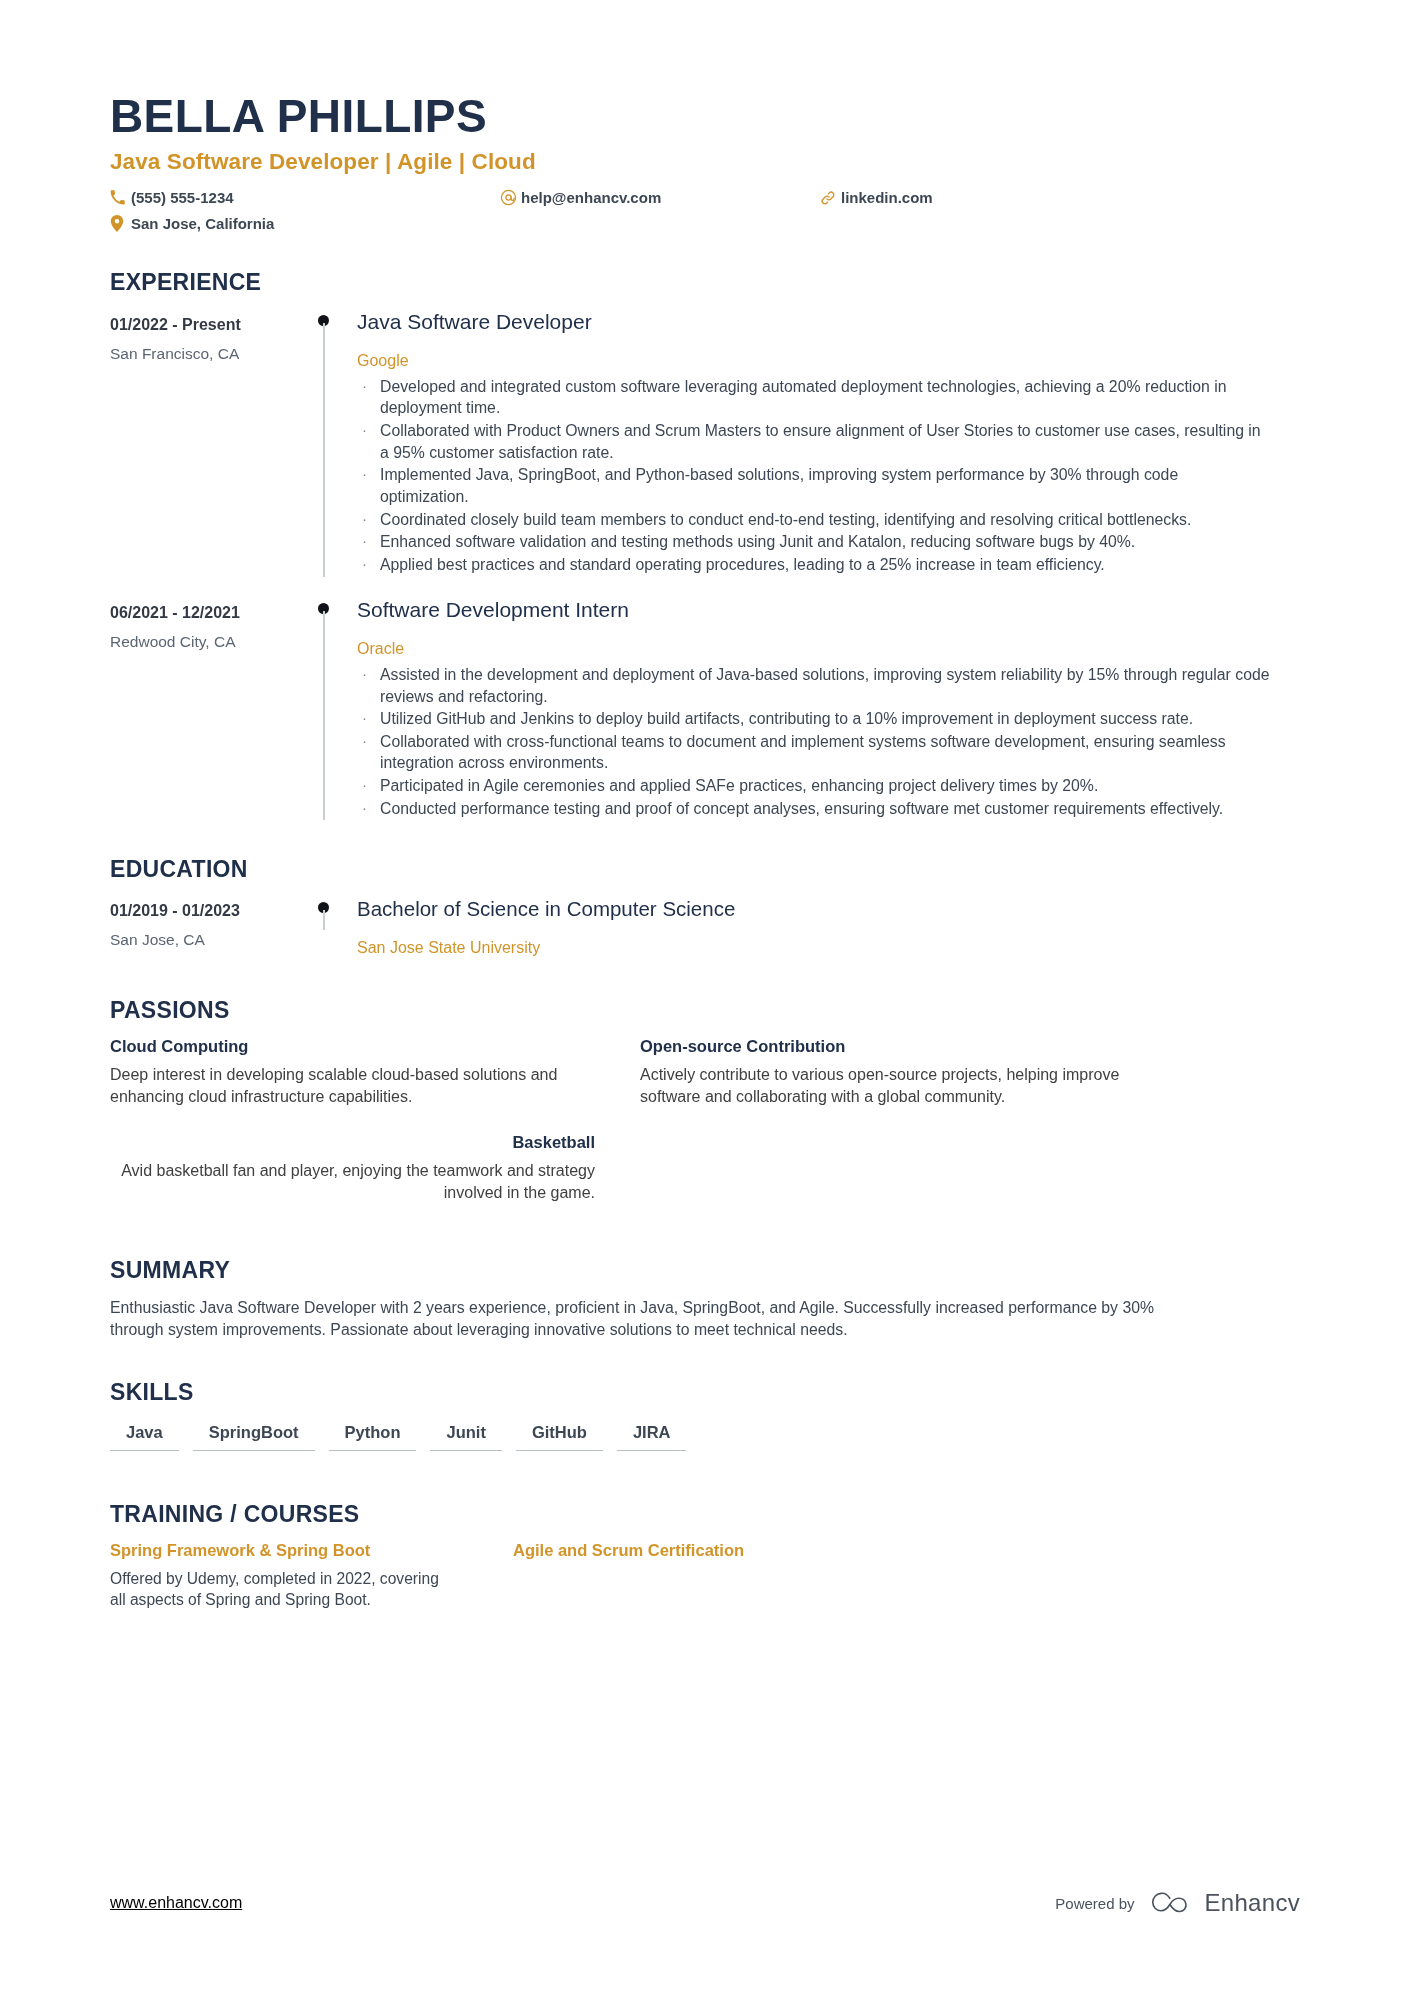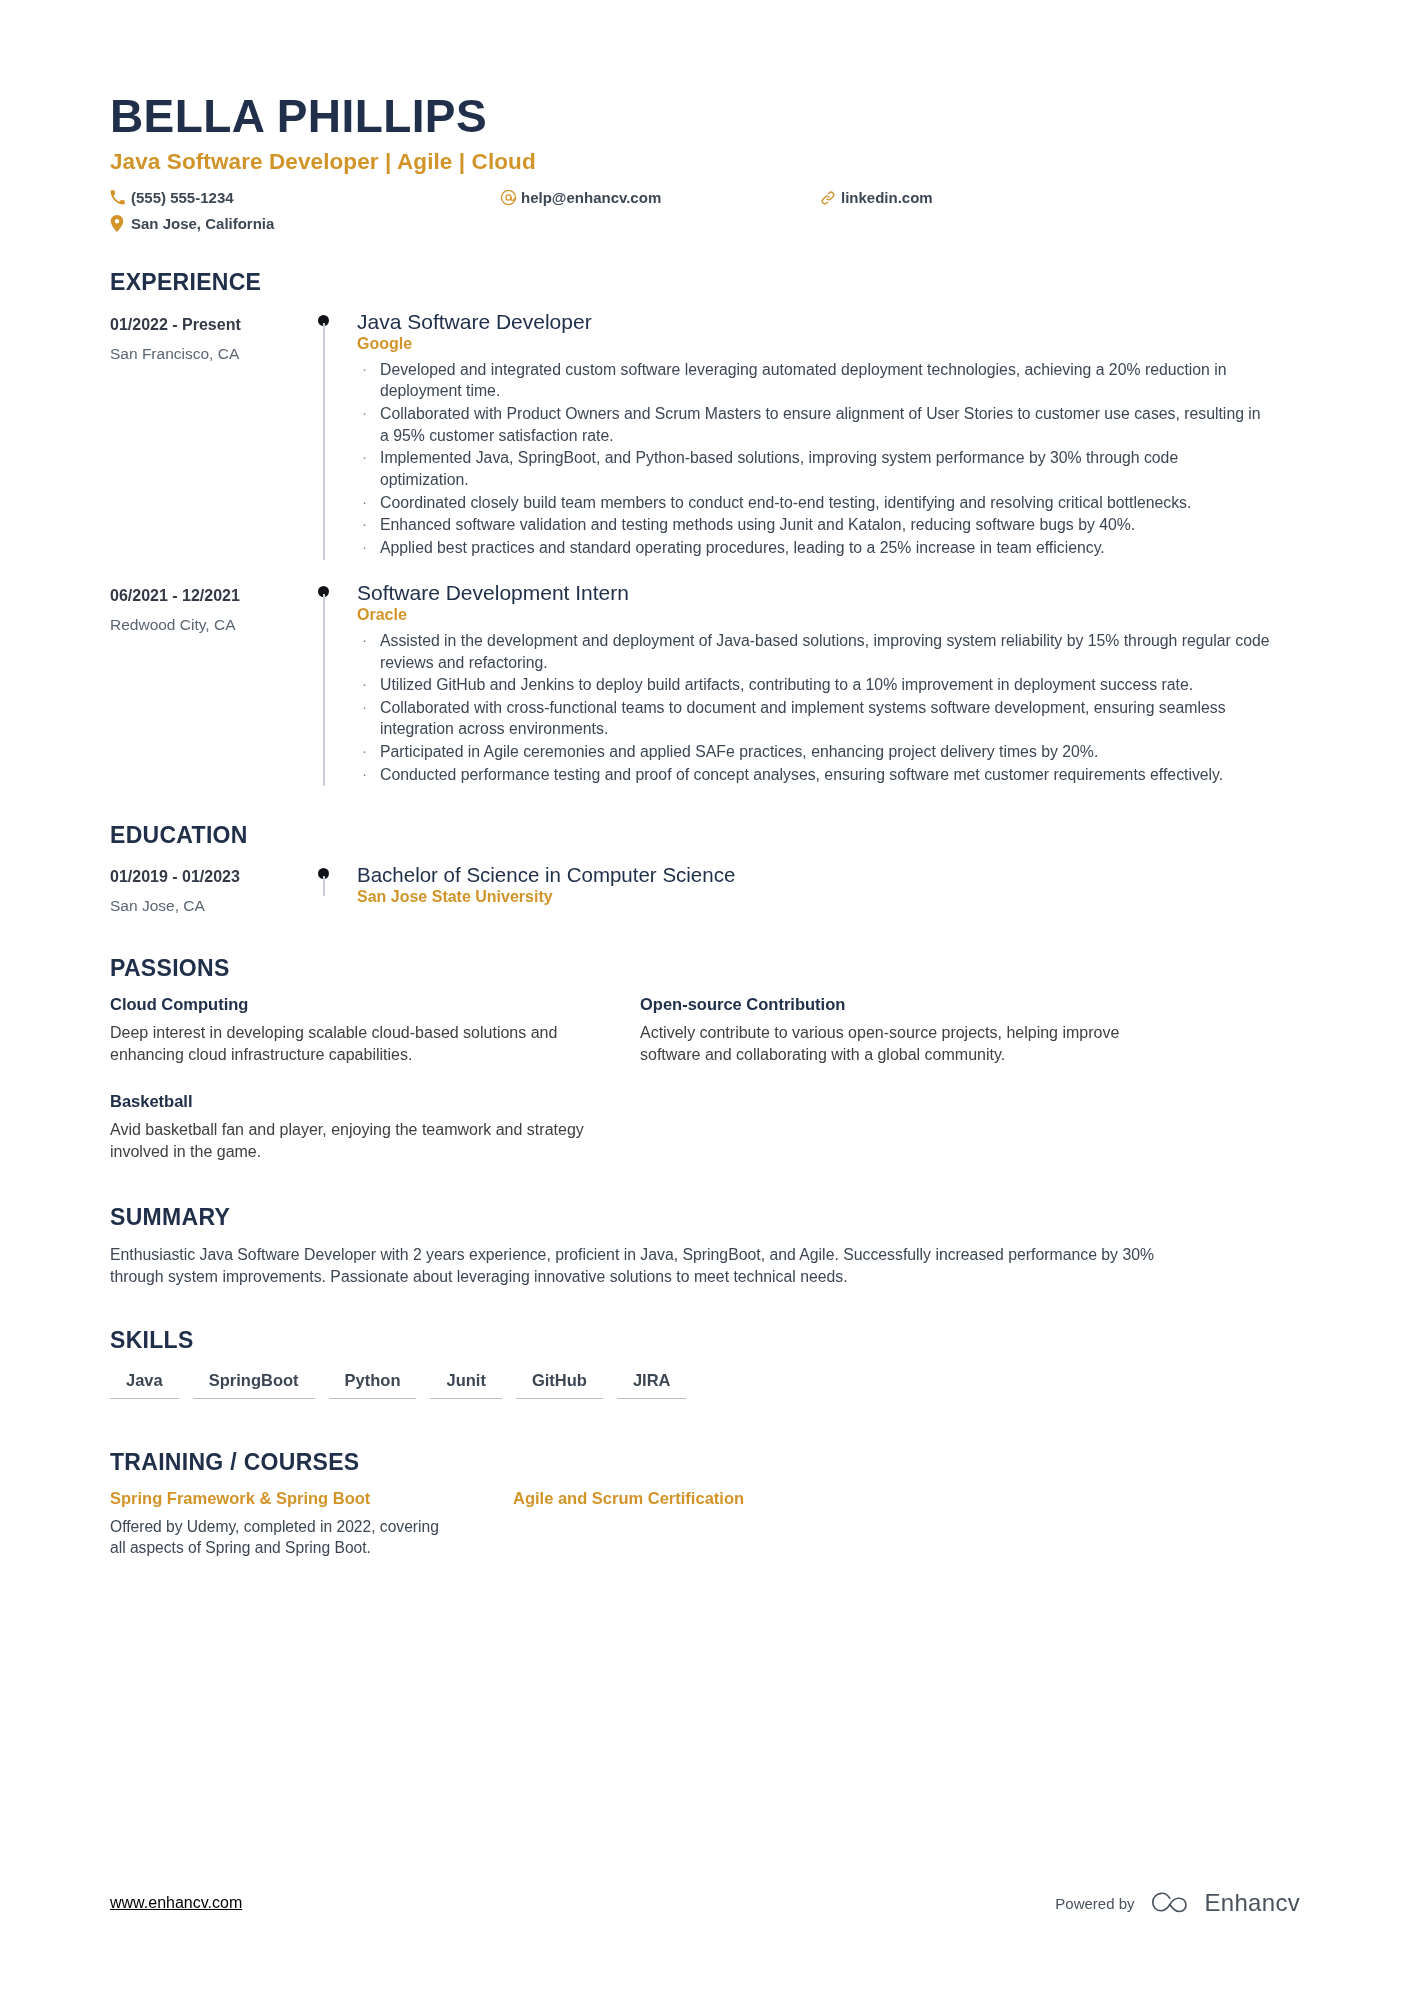--- a/index.html
+++ b/index.html
@@ -147,23 +147,23 @@
     padding-top: 0px;
   }
 
   .entry-role {
     font-size: 21px;
     color: #21304a;
     line-height: 1.25;
   }
 
   .entry-company {
-    margin-top: 0;
+    margin-top: 17px;
     font-size: 16px;
-    font-weight: bold;
+    font-weight: normal;
     color: #d29429;
   }
 
   .bullets { margin-top: 6px; }
 
   .bullet {
     display: flex;
     font-size: 15.8px;
     line-height: 1.37;
     color: #3d4754;
@@ -443,21 +443,21 @@
     </div>
 
     <div class="section" style="margin-top:40px;">
       <div class="section-title">PASSIONS</div>
       <div class="two-col">
         <div class="col">
           <div class="pass-item">
             <div class="pass-title">Cloud Computing</div>
             <div class="pass-text">Deep interest in developing scalable cloud-based solutions and enhancing cloud infrastructure capabilities.</div>
           </div>
-          <div class="pass-item" style="margin-bottom:4px;">
+          <div class="pass-item" style="margin-bottom:15px;text-align:right;">
             <div class="pass-title">Basketball</div>
             <div class="pass-text">Avid basketball fan and player, enjoying the teamwork and strategy involved in the game.</div>
           </div>
         </div>
         <div class="col">
           <div class="pass-item">
             <div class="pass-title">Open-source Contribution</div>
             <div class="pass-text">Actively contribute to various open-source projects, helping improve software and collaborating with a global community.</div>
           </div>
         </div>

